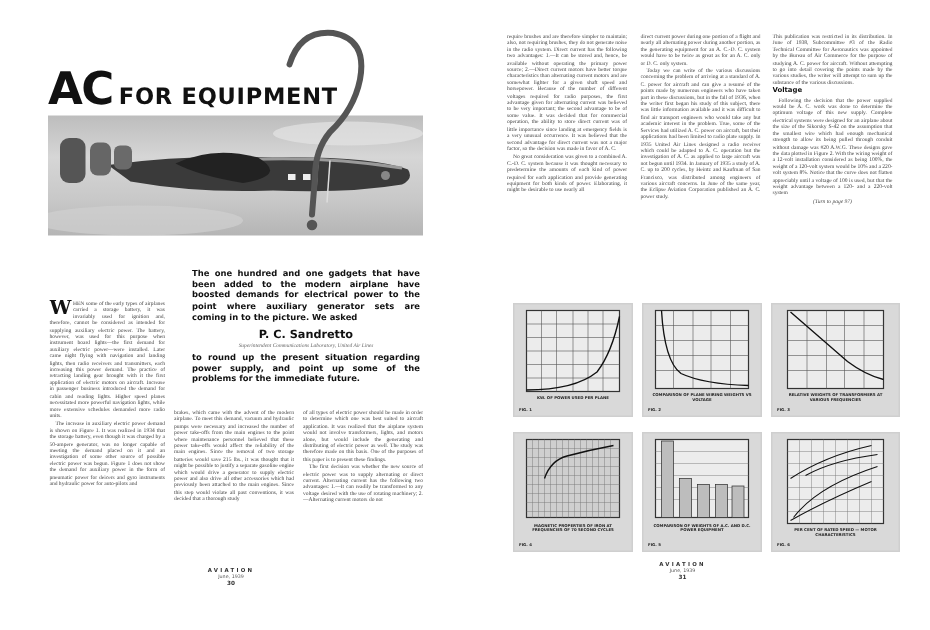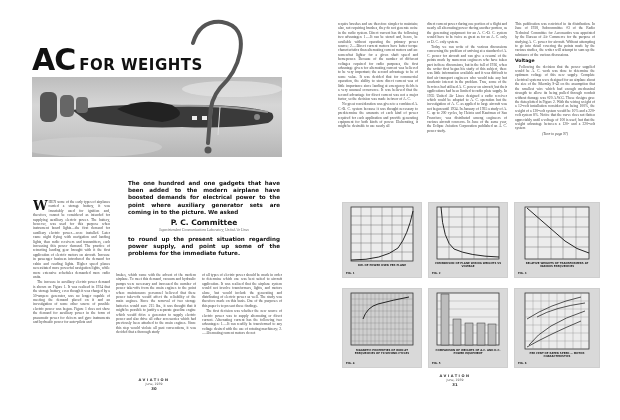--- a/index.html
+++ b/index.html
@@ -37,21 +37,21 @@
   .fig svg { position:absolute; left:0; top:0; }
   .fig .cap { position:absolute; left:4px; right:4px; text-align:center; font-family:"DejaVu Sans", sans-serif; font-size:2.6px; font-weight:bold; color:#222; line-height:3px; }
   .fig .lbl { position:absolute; left:3px; bottom:2px; font-family:"DejaVu Sans", sans-serif; font-size:2.6px; font-weight:bold; color:#222; }
 </style>
 </head>
 <body>
 
 <div id="left-page" class="page">
 
   <div class="title">
-    <span class="big">AC</span><span class="small">FOR WEIGHTS</span>
+    <span class="big">AC</span><span class="small">FOR EQUIPMENT</span>
   </div>
 
   <div class="photo">
     <svg width="250" height="80" viewBox="0 0 250 80">
 
       <ellipse cx="200" cy="12" rx="50" ry="8" fill="#e4e4e4" opacity="0.7"></ellipse>
       <ellipse cx="60" cy="70" rx="70" ry="10" fill="#d0d0d0" opacity="0.7"></ellipse>
 
       <path d="M40 33 Q90 26 150 28 Q215 27 240 36 Q244 42 236 46 Q200 52 150 50 Q100 52 55 44 Z" fill="#3a3a3a"></path>
       <path d="M120 30 Q180 26 236 35" stroke="#9a9a9a" stroke-width="2" fill="none"></path>
@@ -73,21 +73,21 @@
 
   <div class="qmark">
     <svg width="70" height="140" viewBox="0 0 70 140">
       <path d="M13 25 Q20 2 42 4 Q65 8 60 35 Q56 55 40 70 Q30 82 30 100 L28 125" stroke="#555" stroke-width="4" fill="none" stroke-linecap="round"></path>
       <circle cx="28" cy="132" r="3.5" fill="#555"></circle>
     </svg>
   </div>
 
   <div class="deck">The one hundred and one gadgets that have been added to the modern airplane have boosted demands for electrical power to the point where auxiliary generator sets are coming in to the picture. We asked</div>
   <div class="byline">
-    <div class="name">P. C. Committee</div>
+    <div class="name">P. C. Sandretto</div>
     <div class="aff">Superintendent Communications Laboratory, United Air Lines</div>
   </div>
   <div class="deck2">to round up the present situation regarding power supply, and point up some of the problems for the immediate future.</div>
 
   <div class="col" style="left:33px; top:200px; width:77px; height:140px;">
     <p style="text-indent:0"><span class="dropcap">W</span><span>HEN some of the early types of airplanes carried a storage battery, it was invariably used for ignition and, therefore, cannot be considered as intended for supplying auxiliary electric power. The battery, however, was used for this purpose when instrument board lights—the first demand for auxiliary electric power—were installed. Later came night flying with navigation and landing lights, then radio receivers and transmitters, each increasing this power demand. The practice of retracting landing gear brought with it the first application of electric motors on aircraft. Increase in passenger business introduced the demand for cabin and reading lights. Higher speed planes necessitated more powerful navigation lights, while more extensive schedules demanded more radio units.</span></p>
     <p>The increase in auxiliary electric power demand is shown on Figure 1. It was realized in 1934 that the storage battery, even though it was charged by a 50-ampere generator, was no longer capable of meeting the demand placed on it and an investigation of some other source of possible electric power was begun. Figure 1 does not show the demand for auxiliary power in the form of pneumatic power for deicers and gyro instruments and hydraulic power for auto-pilots and</p>
   </div>
 
   <div class="col" style="left:116px; top:273px; width:80px; height:66px;">

